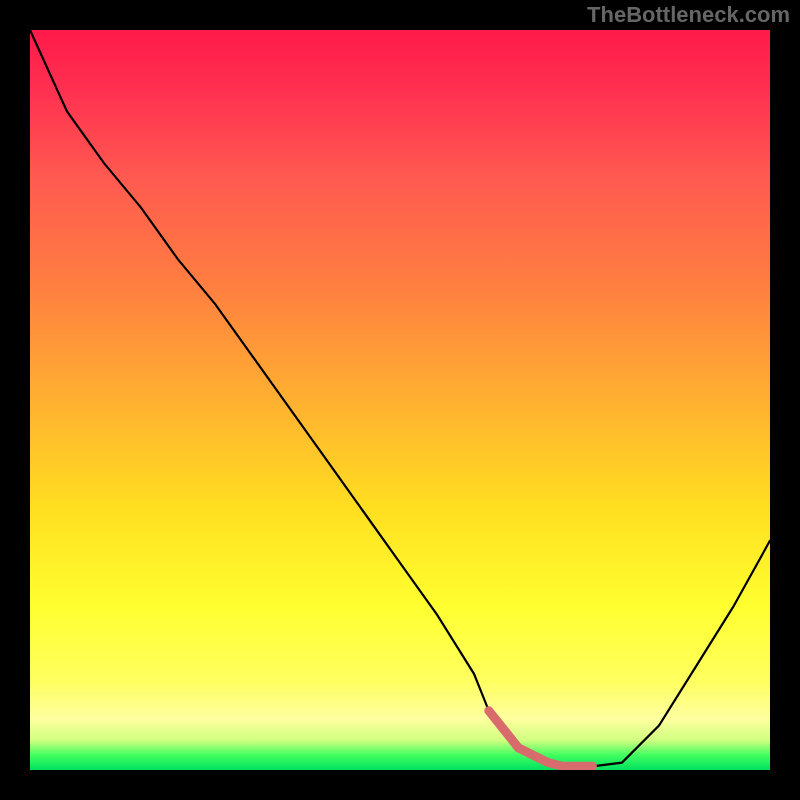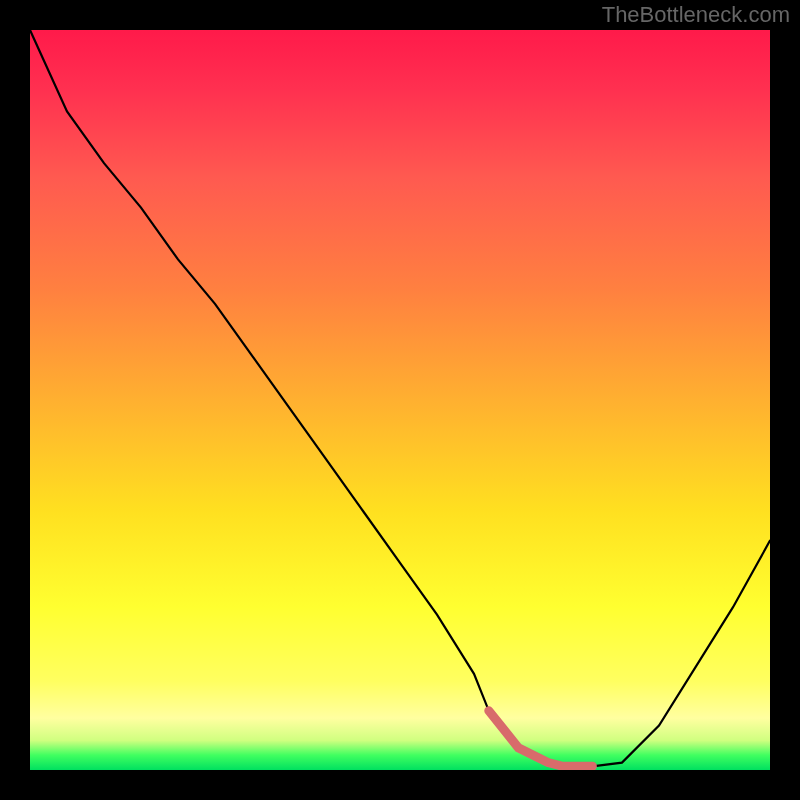--- a/index.html
+++ b/index.html
@@ -10,21 +10,21 @@
     position: relative;
     font-family: Arial, sans-serif;
     overflow: hidden;
   }
   .watermark {
     position: absolute;
     top: 2px;
     right: 10px;
     color: #666;
     font-size: 22px;
-    font-weight: normal;
+    font-weight: bold;
     z-index: 10;
   }
   .plot-area {
     position: absolute;
     left: 30px;
     top: 30px;
     width: 740px;
     height: 740px;
   }
   .gradient-bg {

